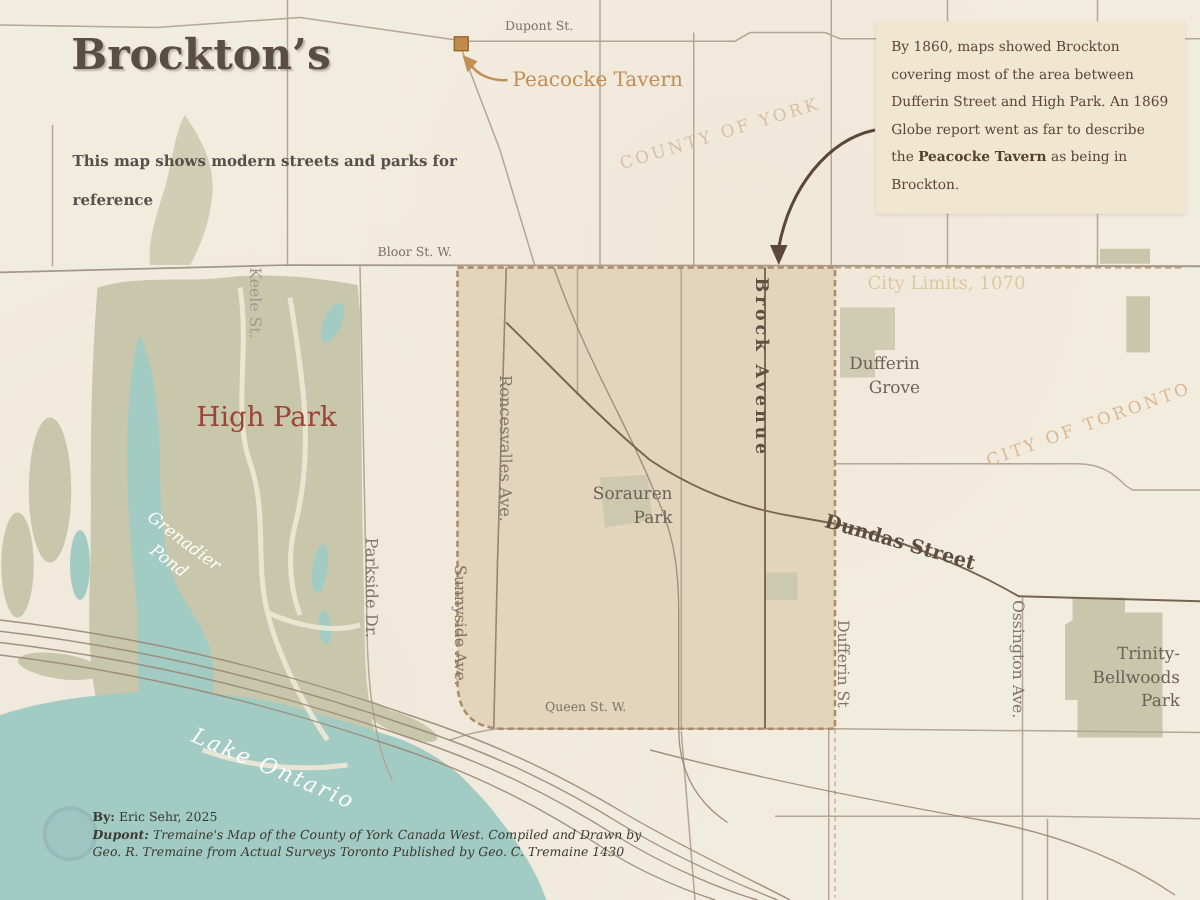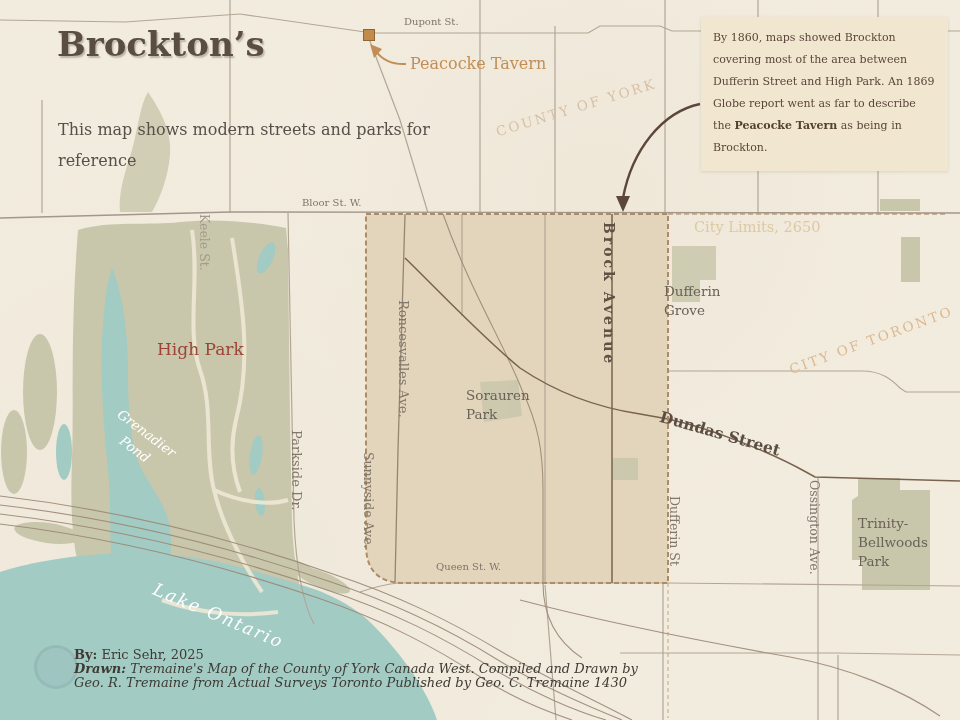--- a/index.html
+++ b/index.html
@@ -9,37 +9,37 @@
   .stage{position:absolute;inset:0;width:960px;height:720px;
     background:
       radial-gradient(circle at 62% 28%, rgba(214,192,158,0.10), transparent 40%),
       radial-gradient(circle at 20% 80%, rgba(200,185,150,0.08), transparent 45%),
       #f2ecdf;}
   svg.map{position:absolute;left:0;top:0;}
   .lbl{position:absolute;white-space:nowrap;}
   .street{color:#7e7569;font-size:10px;}
   .street-dark{color:#5b4e41;}
   .vert{writing-mode:vertical-rl;}
-  .parklbl{color:#6a6257;white-space:normal;text-align:left;line-height:19px;font-size:13.5px;}
+  .parklbl{color:#6a6257;white-space:normal;text-align:right;line-height:19px;font-size:13.5px;}
   .waterlbl{color:#ffffff;font-style:italic;}
   
   .title{position:absolute;left:57px;top:24px;font-size:34px;font-weight:bold;
          color:#594e41;line-height:40px;
          text-shadow:1.5px 1.5px 1.5px rgba(89,78,60,0.35);}
-  .subtitle{position:absolute;left:58px;top:114px;font-size:16px;font-weight:normal;
+  .subtitle{position:absolute;left:58px;top:114px;font-size:12px;font-weight:bold;
             color:#57504a;line-height:31px;}
   .subtitle span{display:block;}
   
   .infobox{position:absolute;left:701px;top:17px;width:247px;box-sizing:border-box;
            padding:10px 12px 12px 12px;background:#f1e7d0;color:#5a463a;
            font-size:11px;line-height:22px;white-space:normal;
            box-shadow:0 1px 3px rgba(90,70,50,0.15);}
   .infobox b{color:#54402f;}
   
-  .attrib{position:absolute;left:74px;top:648px;font-size:13px;color:#3e3a33;
+  .attrib{position:absolute;left:74px;top:648px;font-size:10px;color:#3e3a33;
           line-height:14px;}
   .attrib .link{color:#64767c;text-decoration:underline;cursor:pointer;}
   .attrib .src{font-style:italic;}
   .watermark{position:absolute;left:34px;top:645px;width:44px;height:44px;border-radius:50%;
              background:rgba(150,172,176,0.18);border:3px solid rgba(125,150,155,0.25);
              box-sizing:border-box;}
   .marker{position:absolute;left:363px;top:29px;width:12px;height:12px;
           background:#c28a4b;border:1px solid #8f6530;box-sizing:border-box;}
 </style>
 </head>
@@ -183,32 +183,32 @@
   <div class="lbl street" style="left:436px;top:561px;">Queen St. W.</div>
   <div class="lbl street-dark" style="left:663px;top:407px;font-size:15.5px;font-weight:bold;transform:rotate(16deg);transform-origin:left top;position:absolute;white-space:nowrap;">Dundas Street</div>
   <div class="lbl vert" style="left:601px;top:222px;font-size:14px;letter-spacing:3px;color:#5f5244;font-weight:bold;">Brock Avenue</div>
   <div class="lbl vert" style="left:396px;top:300px;font-size:13px;color:#80776b;">Roncesvalles Ave.</div>
   <div class="lbl vert" style="left:361px;top:452px;font-size:12.5px;color:#80776b;">Sunnyside Ave.</div>
   <div class="lbl vert" style="left:289px;top:430px;font-size:13px;color:#80776b;">Parkside Dr.</div>
   <div class="lbl vert" style="left:197px;top:214px;font-size:12.5px;color:#a39a8b;">Keele St.</div>
   <div class="lbl vert" style="left:667px;top:496px;font-size:12.5px;color:#80776b;">Dufferin St</div>
   <div class="lbl vert" style="left:807px;top:480px;font-size:12.5px;color:#80776b;">Ossington Ave.</div>
 
-  <div class="lbl" style="left:157px;top:339px;font-size:17px;color:#9c4536;">High Park</div>
+  <div class="lbl" style="left:157px;top:322px;font-size:22px;color:#9c4536;">High Park</div>
   <div class="parklbl" style="position:absolute;left:466px;top:386px;width:72px;">Sorauren Park</div>
   <div class="parklbl" style="position:absolute;left:664px;top:282px;width:72px;">Dufferin Grove</div>
   <div class="parklbl" style="position:absolute;left:858px;top:514px;width:86px;">Trinity-Bellwoods Park</div>
 
   <div class="waterlbl" style="position:absolute;left:98px;top:421px;width:86px;font-size:13.5px;line-height:20px;text-align:center;transform:rotate(37deg);">Grenadier Pond</div>
   <div class="lbl waterlbl" style="left:158px;top:579px;font-size:17.5px;letter-spacing:2px;transform:rotate(23deg);transform-origin:left top;">Lake Ontario</div>
 
   <div class="lbl" style="left:494px;top:124px;font-size:13.5px;letter-spacing:2.5px;color:#d7c0a5;transform:rotate(-17deg);transform-origin:left top;">COUNTY OF YORK</div>
   <div class="lbl" style="left:787px;top:362px;font-size:13.5px;letter-spacing:2.5px;color:#ddb88f;transform:rotate(-20deg);transform-origin:left top;">CITY OF TORONTO</div>
-  <div class="lbl" style="left:694px;top:219px;font-size:14.5px;color:#dcc9a2;">City Limits, 2650</div>
+  <div class="lbl" style="left:694px;top:219px;font-size:14.5px;color:#dcc9a2;">City Limits, 1070</div>
 
   <div class="watermark"></div>
   <div class="attrib">
     <div><b>By:</b><span> Eric Sehr, 2025</span></div>
-    <div class="src"><b>Drawn:</b><span>  Tremaine's Map of the County of York Canada West. Compiled and Drawn by</span></div>
+    <div class="src"><b>Dupont:</b><span>  Tremaine's Map of the County of York Canada West. Compiled and Drawn by</span></div>
     <div class="src">Geo. R. Tremaine from Actual Surveys Toronto Published by Geo. C. Tremaine 1430</div>
   </div>
 
 </div>
 
 </body></html>

